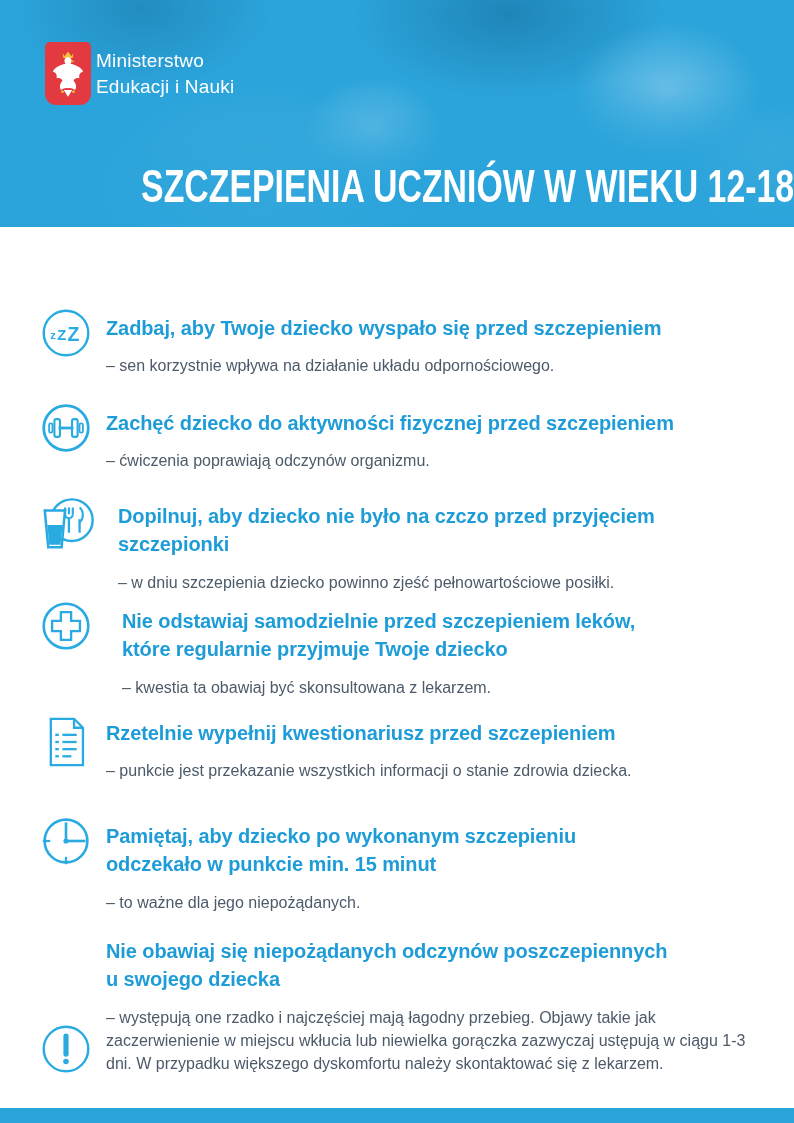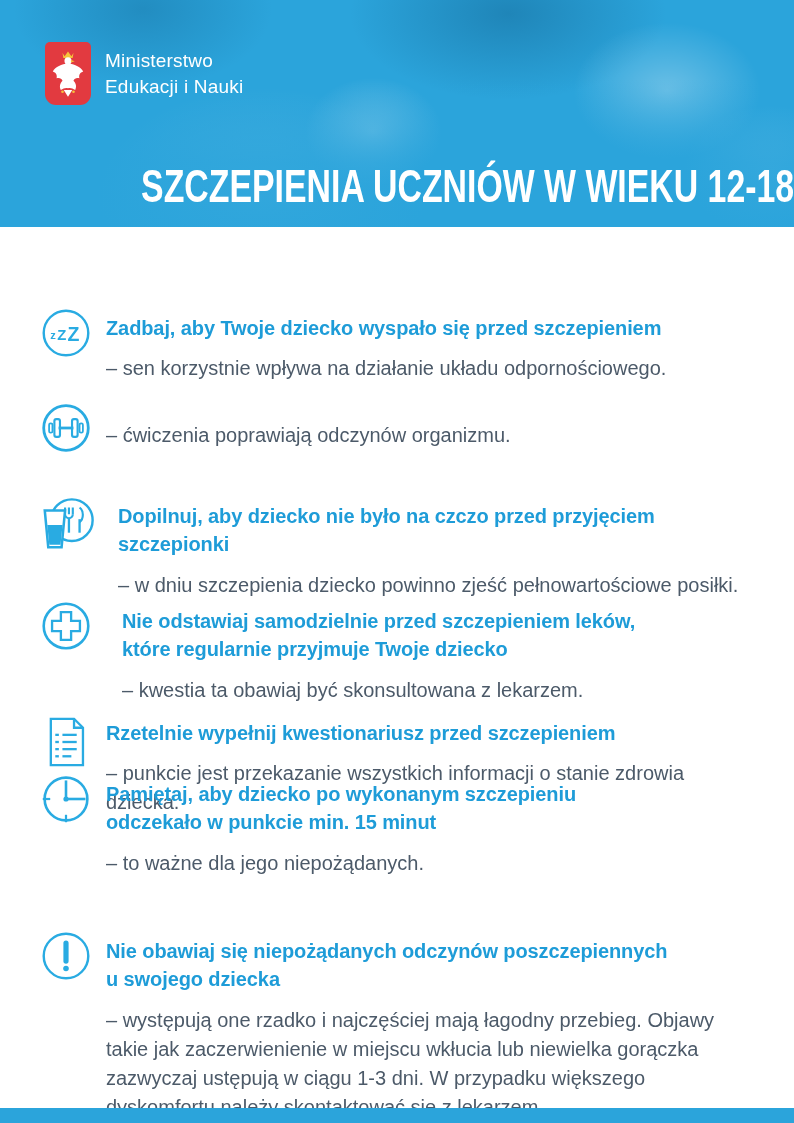--- a/index.html
+++ b/index.html
@@ -27,21 +27,21 @@
       radial-gradient(220px 120px at 64% 6%, rgba(8,74,117,.34), rgba(8,74,117,0) 72%),
       radial-gradient(180px 110px at 18% 4%, rgba(8,74,117,.26), rgba(8,74,117,0) 72%),
       radial-gradient(230px 150px at 33% 86%, rgba(255,255,255,.16), rgba(255,255,255,0) 72%),
       radial-gradient(120px 90px at 97% 75%, rgba(255,255,255,.18), rgba(255,255,255,0) 72%);
   }
   .banner::after{ 
     content:"";position:absolute;inset:0;
     background:linear-gradient(rgba(43,164,219,0) 35%, rgba(43,164,219,.75) 72%, rgba(43,164,219,.85) 100%);
   }
   .logo{
-    position:absolute;top:42px;left:45px;display:flex;align-items:center;gap:14px;z-index:3;
+    position:absolute;top:42px;left:45px;display:flex;align-items:center;gap:5px;z-index:3;
   }
   .shield{
     width:46px;height:63px;background:var(--logo-red);
     border-radius:5px 5px 11px 11px;display:flex;align-items:center;justify-content:center;
     box-shadow:0 0 0 0 transparent;
   }
   .org-name{
     color:#fff;font-size:19px;line-height:1.32;font-weight:400;letter-spacing:.2px;
   }
   .main-title{
@@ -62,21 +62,21 @@
   }
   .item-icon{
     flex:0 0 56px;display:flex;justify-content:center;color:var(--icon-blue);margin-top:2px;
   }
   .item-text{flex:1;padding-top:9px;}
   .item-title{
     color:var(--heading-blue);font-size:20px;font-weight:700;line-height:1.42;
     white-space:pre-line;letter-spacing:-0.1px;
   }
   .item-desc{
-    color:var(--body-text);font-size:20px;font-weight:400;line-height:1.45;margin-top:12px;
+    color:var(--body-text);font-size:16px;font-weight:400;line-height:1.45;margin-top:12px;
     max-width:668px;
   }
   
   .footer-bar{
     position:absolute;left:0;bottom:0;width:794px;height:15px;background:var(--primary-blue);
   }
 </style>
 </head>
 <body>
 
@@ -126,20 +126,21 @@
           <svg width="52" height="52" viewBox="0 0 56 56">
             <circle cx="28" cy="28" r="24" fill="none" stroke="currentColor" stroke-width="3"></circle>
             <line x1="20" y1="28" x2="36" y2="28" stroke="currentColor" stroke-width="3"></line>
             <rect x="15.5" y="18.5" width="6" height="19" rx="2" fill="none" stroke="currentColor" stroke-width="2.3"></rect>
             <rect x="34.5" y="18.5" width="6" height="19" rx="2" fill="none" stroke="currentColor" stroke-width="2.3"></rect>
             <rect x="9.8" y="23" width="3.6" height="10" rx="1.6" fill="none" stroke="currentColor" stroke-width="1.9"></rect>
             <rect x="42.6" y="23" width="3.6" height="10" rx="1.6" fill="none" stroke="currentColor" stroke-width="1.9"></rect>
           </svg>
         </span>
         <div class="item-text">
+          <div class="item-title">Zachęć dziecko do aktywności fizycznej przed szczepieniem</div>
           <div class="item-desc">– ćwiczenia poprawiają odczynów organizmu.</div>
         </div>
       </div>
       <div class="item" style="top: 493px; gap: 22px;">
         <span class="item-icon">
           <svg width="58" height="58" viewBox="0 0 60 60">
             <circle cx="35" cy="26" r="21.5" fill="none" stroke="currentColor" stroke-width="2.5"></circle>
             <path d="M28 13 v7 M32 13 v7 M36 13 v7" fill="none" stroke="currentColor" stroke-width="2.2"></path>
             <path d="M28 20 a4 4 0 0 0 8 0" fill="none" stroke="currentColor" stroke-width="2.2"></path>
             <line x1="32" y1="24" x2="32" y2="39" stroke="currentColor" stroke-width="2.4"></line>
@@ -182,38 +183,38 @@
               <line x1="16" y1="48" x2="20" y2="48"></line>
               <line x1="24" y1="48" x2="34" y2="48"></line>
             </g>
           </svg>
         </span>
         <div class="item-text">
           <div class="item-title">Rzetelnie wypełnij kwestionariusz przed szczepieniem</div>
           <div class="item-desc">– punkcie jest przekazanie wszystkich informacji o stanie zdrowia dziecka.</div>
         </div>
       </div>
-      <div class="item" style="top: 771px;">
+      <div class="item" style="top: 813px;">
         <span class="item-icon">
           <svg width="52" height="52" viewBox="0 0 56 56">
             <circle cx="28" cy="28" r="23" fill="none" stroke="currentColor" stroke-width="2.8"></circle>
             <line x1="28" y1="28" x2="28" y2="8" stroke="currentColor" stroke-width="2.8"></line>
             <line x1="28" y1="28" x2="49" y2="28" stroke="currentColor" stroke-width="2.8"></line>
             <line x1="3" y1="28" x2="11" y2="28" stroke="currentColor" stroke-width="2.4"></line>
             <line x1="28" y1="45" x2="28" y2="53" stroke="currentColor" stroke-width="2.4"></line>
             <circle cx="28" cy="28" r="2.8" fill="currentColor"></circle>
           </svg>
         </span>
         <div class="item-text">
           <div class="item-title">Pamiętaj, aby dziecko po wykonanym szczepieniu
 odczekało w punkcie min. 15 minut</div>
           <div class="item-desc">– to ważne dla jego niepożądanych.</div>
         </div>
       </div>
-      <div class="item" style="top: 928px;">
+      <div class="item" style="top: 928px; align-items: flex-end;">
         <span class="item-icon">
           <svg width="52" height="52" viewBox="0 0 56 56">
             <circle cx="28" cy="28" r="24" fill="none" stroke="currentColor" stroke-width="2.6"></circle>
             <line x1="28" y1="14" x2="28" y2="33.5" stroke="currentColor" stroke-width="5.6" stroke-linecap="round"></line>
             <circle cx="28" cy="41.5" r="3" fill="currentColor"></circle>
           </svg>
         </span>
         <div class="item-text">
           <div class="item-title">Nie obawiaj się niepożądanych odczynów poszczepiennych
 u swojego dziecka</div>

